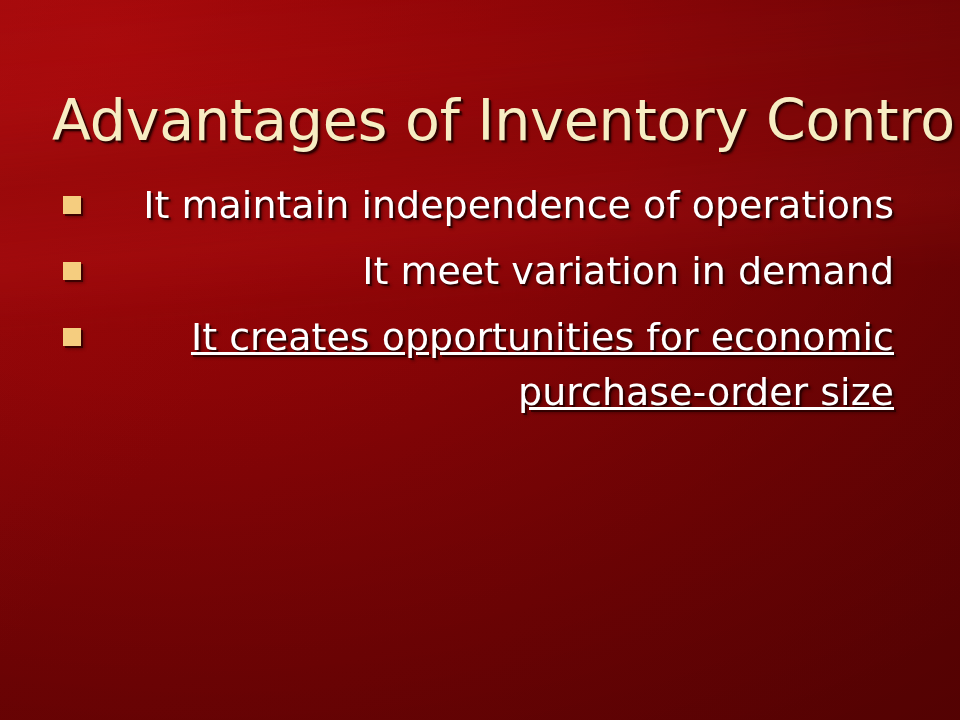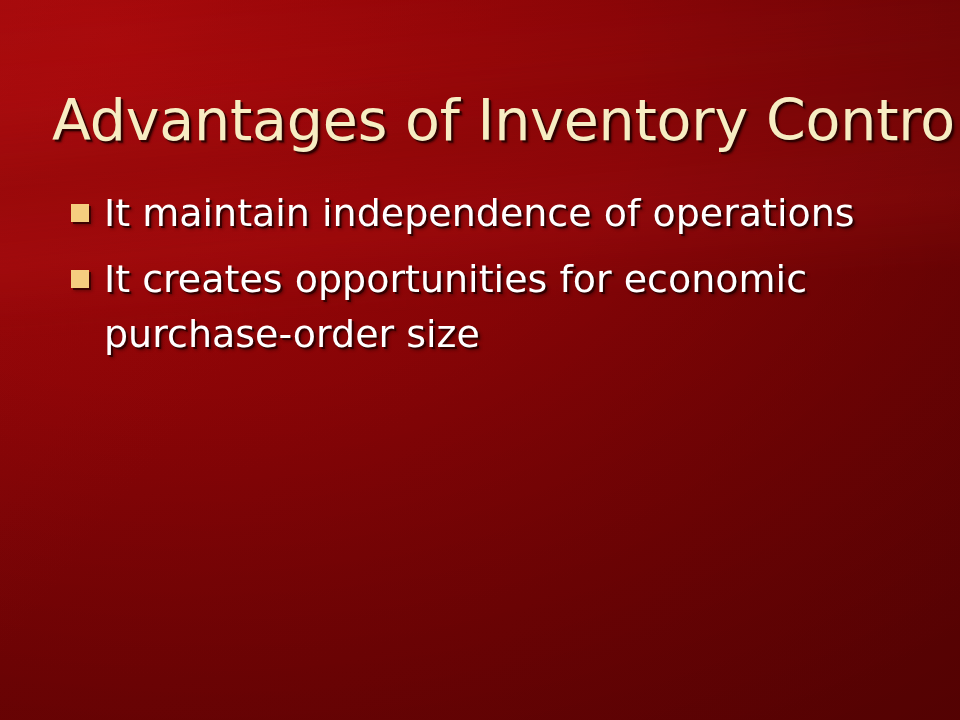--- a/index.html
+++ b/index.html
@@ -101,38 +101,40 @@
       2px 2px 0 rgba(44, 0, 0, 0.85),
       3px 3px 2px rgba(30, 0, 0, 0.55);
   }
 
   .bullet-list {
     position: absolute;
     left: 58px;
     top: 178px;
     width: 836px;
     list-style: none;
-    margin: 8px;
+    margin: 0;
     padding: 0;
+    text-align: right;
   }
 
   .bullet-item {
     position: relative;
     padding-left: 38px;
     margin: 0 0 11px 0;
     font-size: 38px;
     line-height: 55px;
     color: #ffffff;
     text-shadow:
       2px 2px 0 rgba(40, 0, 0, 0.80),
       3px 3px 3px rgba(25, 0, 0, 0.45);
   }
 
   .bullet-item:last-child {
     margin-bottom: 0;
+    text-decoration: underline;
   }
 
   .bullet-marker {
     position: absolute;
     left: 5px;
     top: 18px;
     width: 18px;
     height: 18px;
     background: #f5cd7f;
     box-shadow:
@@ -159,20 +161,24 @@
 
     <h1 class="slide-title">Advantages of Inventory Control</h1>
 
     <ul class="bullet-list">
 
       <li class="bullet-item">
         <span class="bullet-marker"></span>
         <span class="bullet-text">It maintain independence of operations</span>
       </li>
 
+      <li class="bullet-item">
+        <span class="bullet-marker"></span>
+        <span class="bullet-text">It meet variation in demand</span>
+      </li>
 
 
 
       <li class="bullet-item">
         <span class="bullet-marker"></span>
         <span class="bullet-text">It creates opportunities for economic purchase-order size</span>
       </li>
 
     </ul>
 

